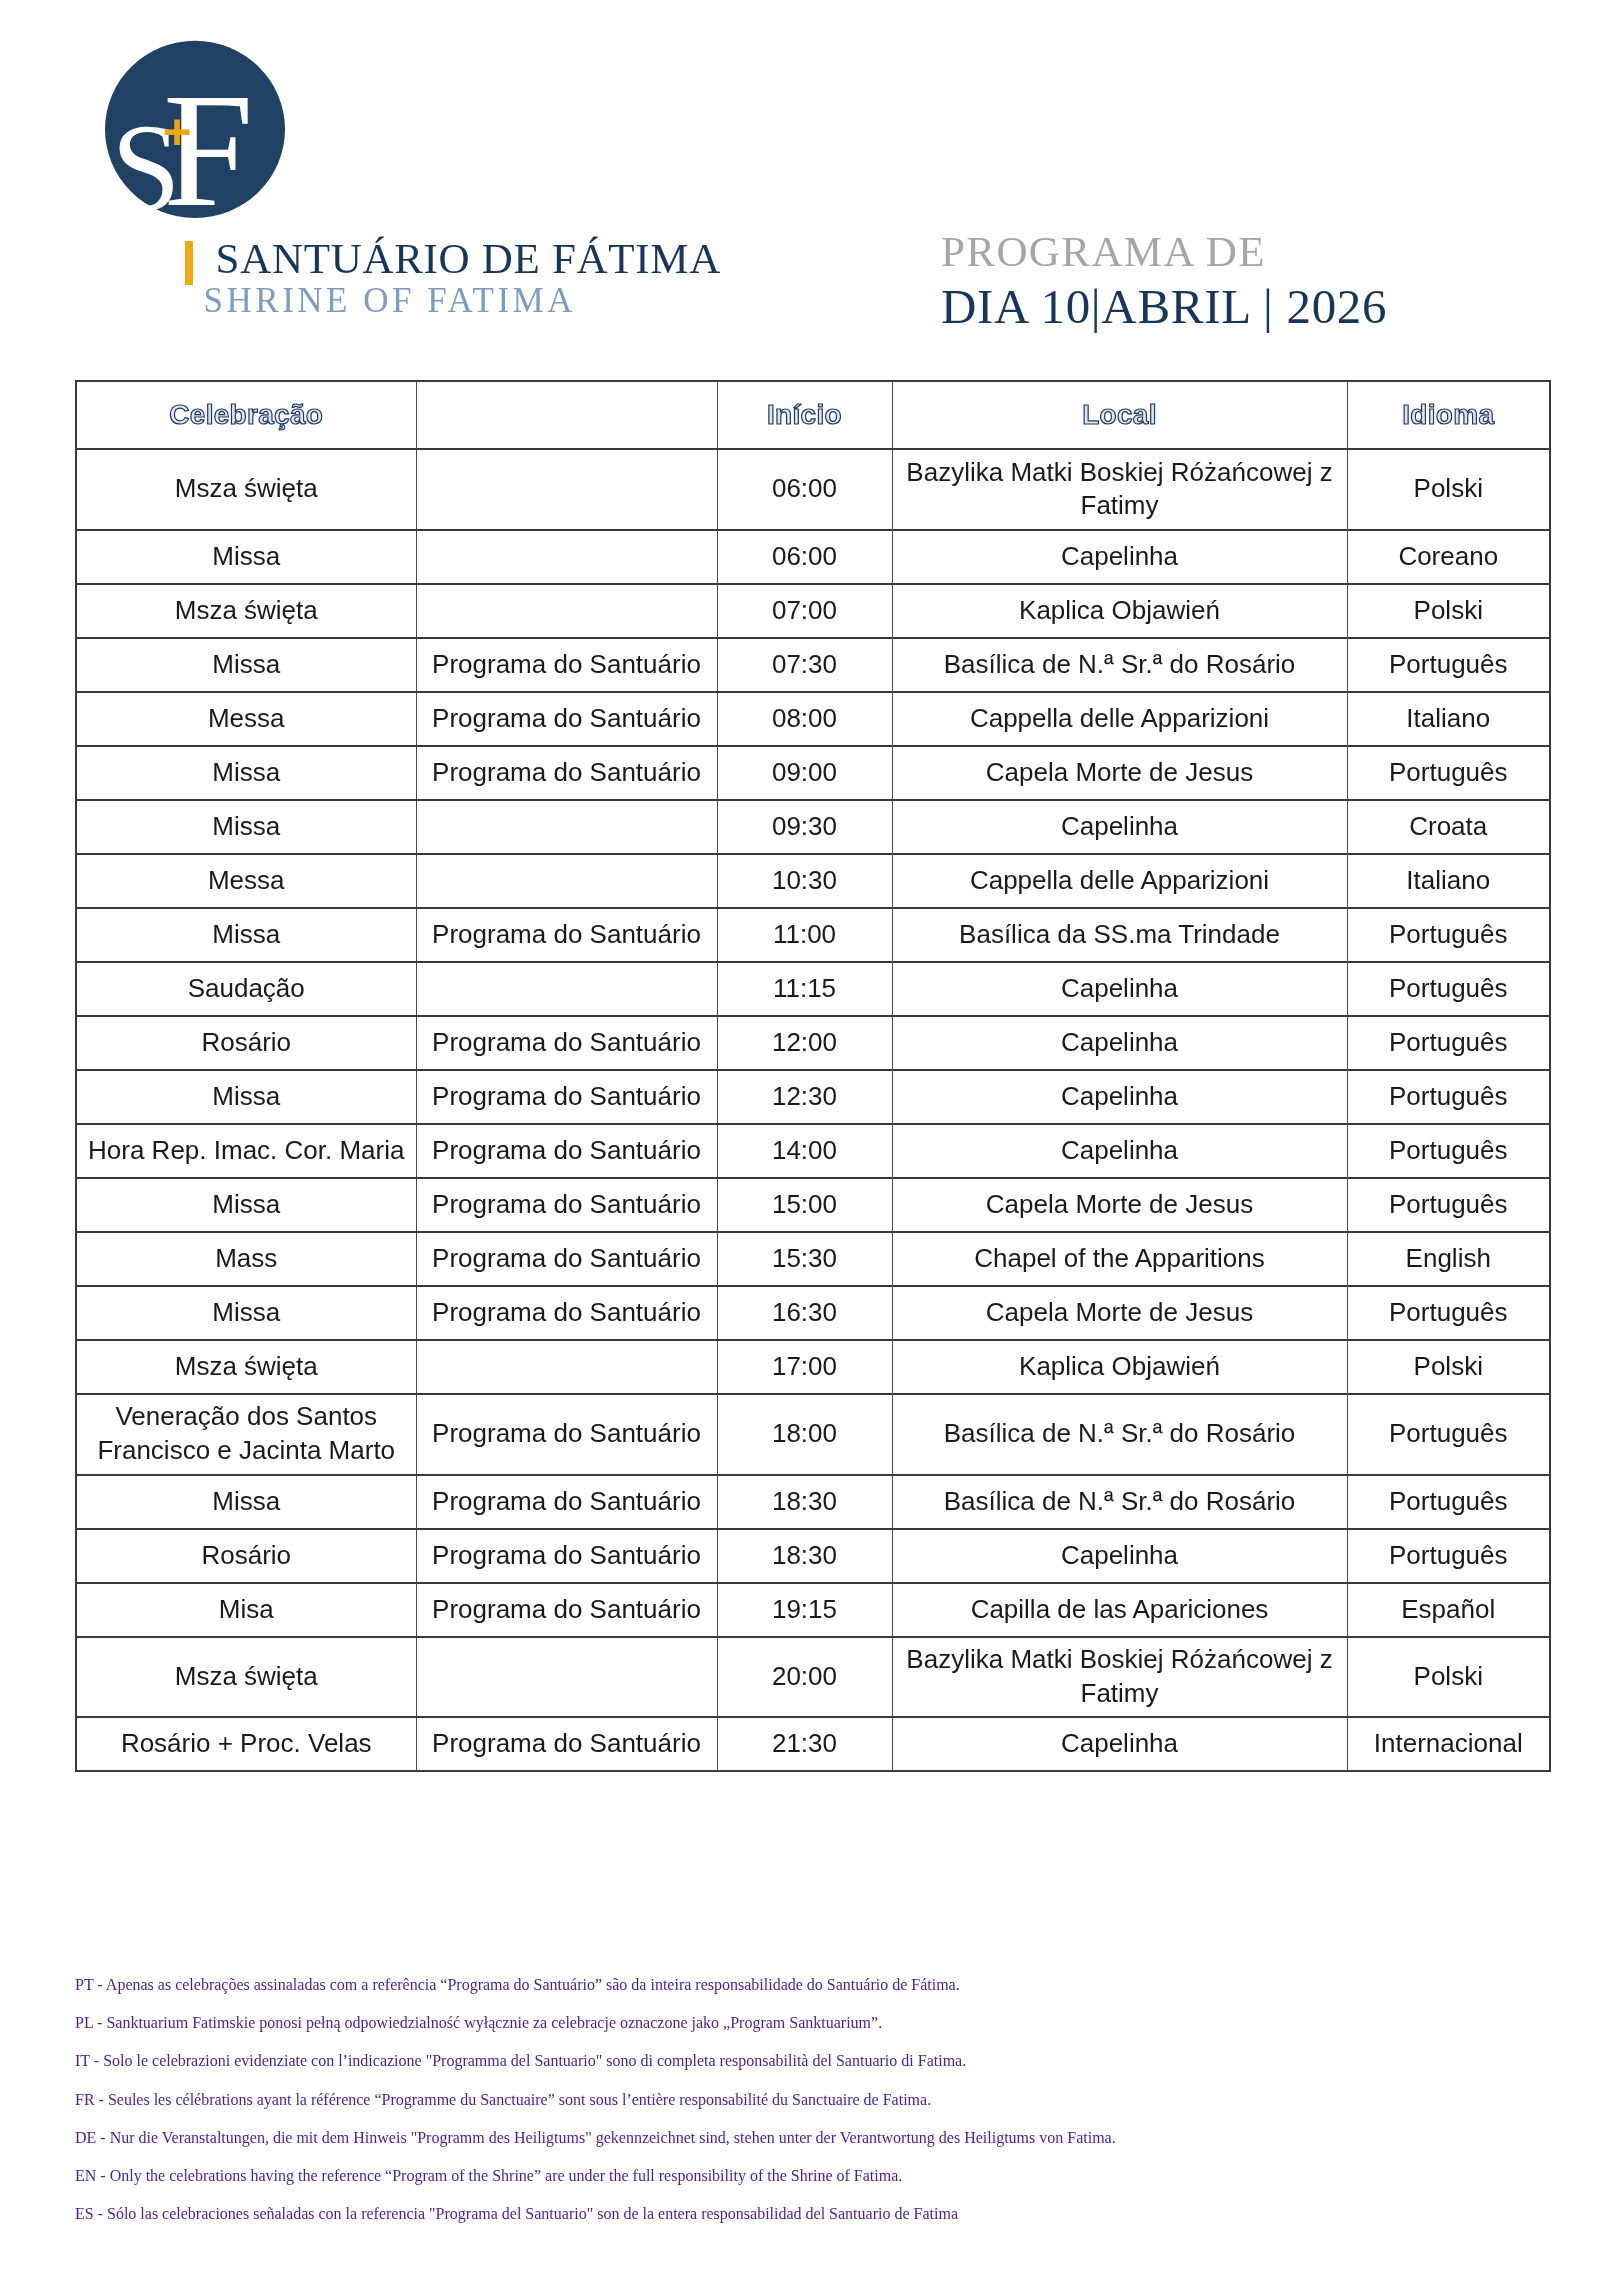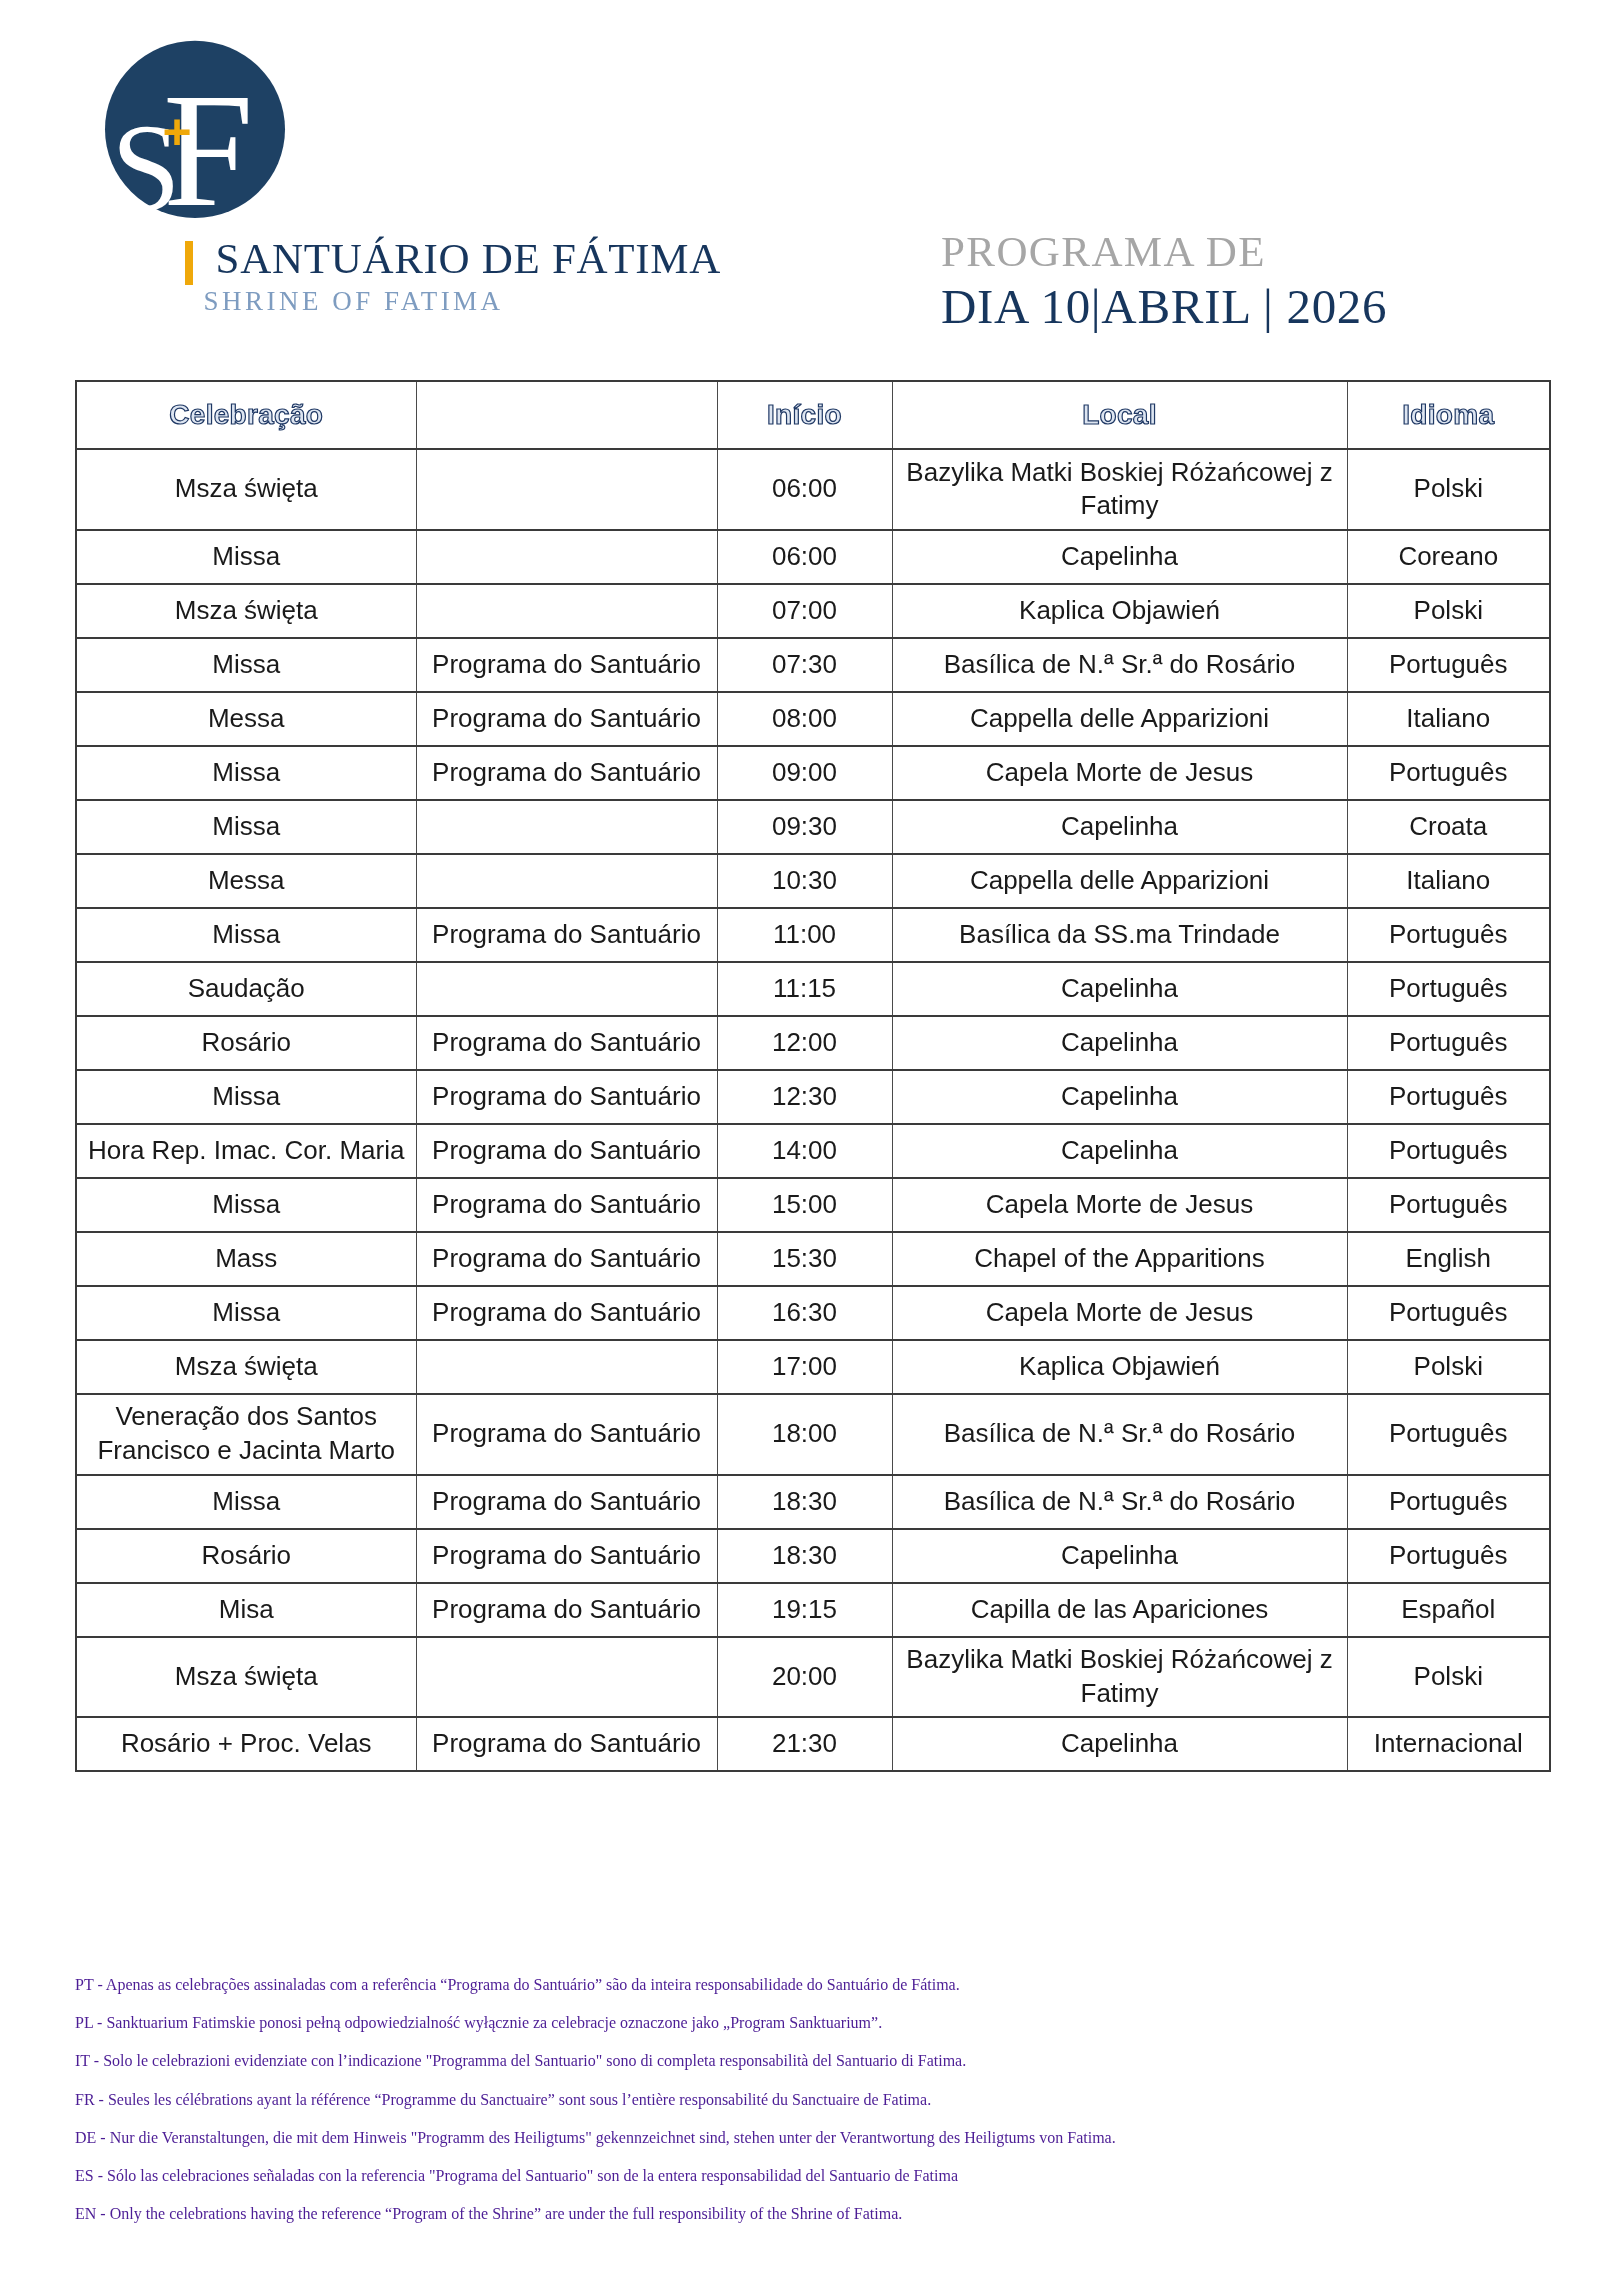--- a/index.html
+++ b/index.html
@@ -35,21 +35,21 @@
     font-family:"Liberation Serif", serif;
     font-size:43px;
     line-height:44px;
     letter-spacing:0.7px;
     color:#17365d;
     white-space:nowrap;
     margin-left:12px;
   }
   .brand-en{
     font-family:"Liberation Serif", serif;
-    font-size:27px;
+    font-size:35px;
     line-height:40px;
     letter-spacing:3.5px;
     color:#7e9cc0;
     white-space:nowrap;
   }
 
   
   .program-header{
     position:absolute;
     left:941px; top:229px;
@@ -333,18 +333,18 @@
         </tbody>
     </table>
   </div>
 
   <div class="footnotes">
       <div class="footnote">PT - Apenas as celebrações assinaladas com a referência “Programa do Santuário” são da inteira responsabilidade do Santuário de Fátima.</div>
       <div class="footnote">PL - Sanktuarium Fatimskie ponosi pełną odpowiedzialność wyłącznie za celebracje oznaczone jako „Program Sanktuarium”.</div>
       <div class="footnote">IT - Solo le celebrazioni evidenziate con l’indicazione "Programma del Santuario" sono di completa responsabilità del Santuario di Fatima.</div>
       <div class="footnote">FR - Seules les célébrations ayant la référence “Programme du Sanctuaire” sont sous l’entière responsabilité du Sanctuaire de Fatima.</div>
       <div class="footnote">DE - Nur die Veranstaltungen, die mit dem Hinweis "Programm des Heiligtums" gekennzeichnet sind, stehen unter der Verantwortung des Heiligtums von Fatima.</div>
+      <div class="footnote">EN - Only the celebrations having the reference “Program of the Shrine” are under the full responsibility of the Shrine of Fatima.</div>
       <div class="footnote">ES - Sólo las celebraciones señaladas con la referencia "Programa del Santuario" son de la entera responsabilidad del Santuario de Fatima</div>
-      <div class="footnote">EN - Only the celebrations having the reference “Program of the Shrine” are under the full responsibility of the Shrine of Fatima.</div>
     </div>
 
 </div>
 
 
 </body></html>

